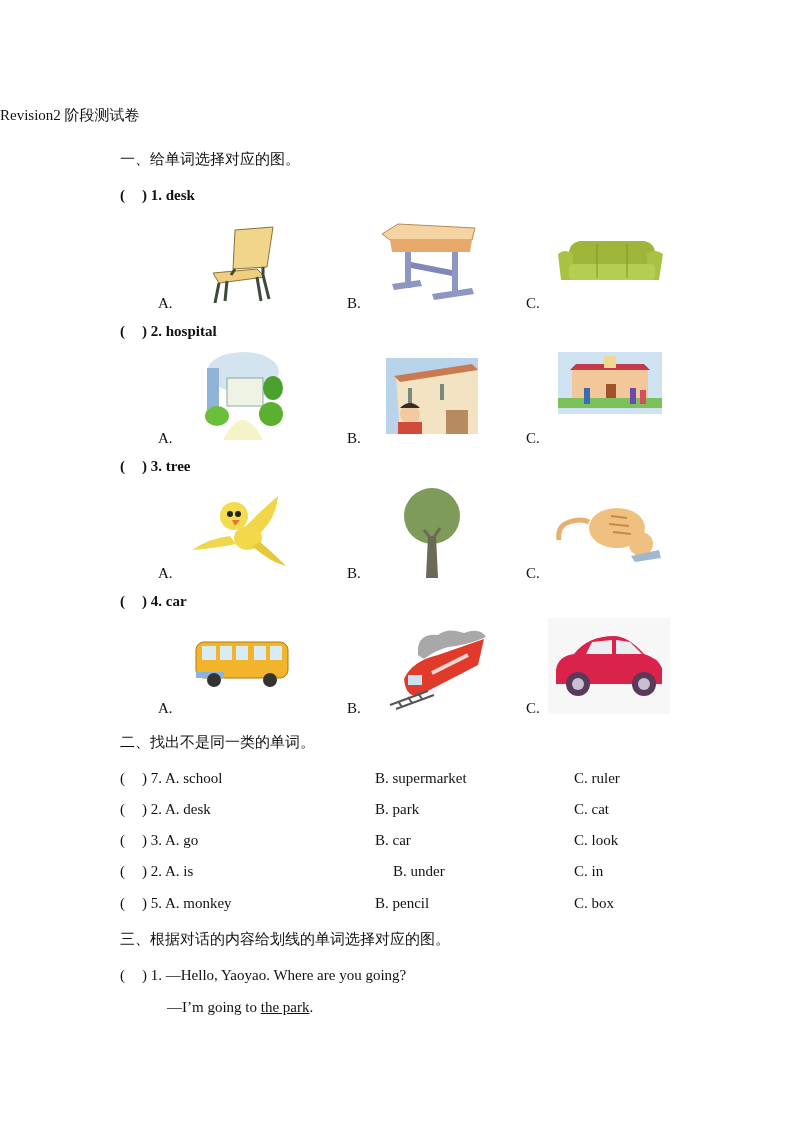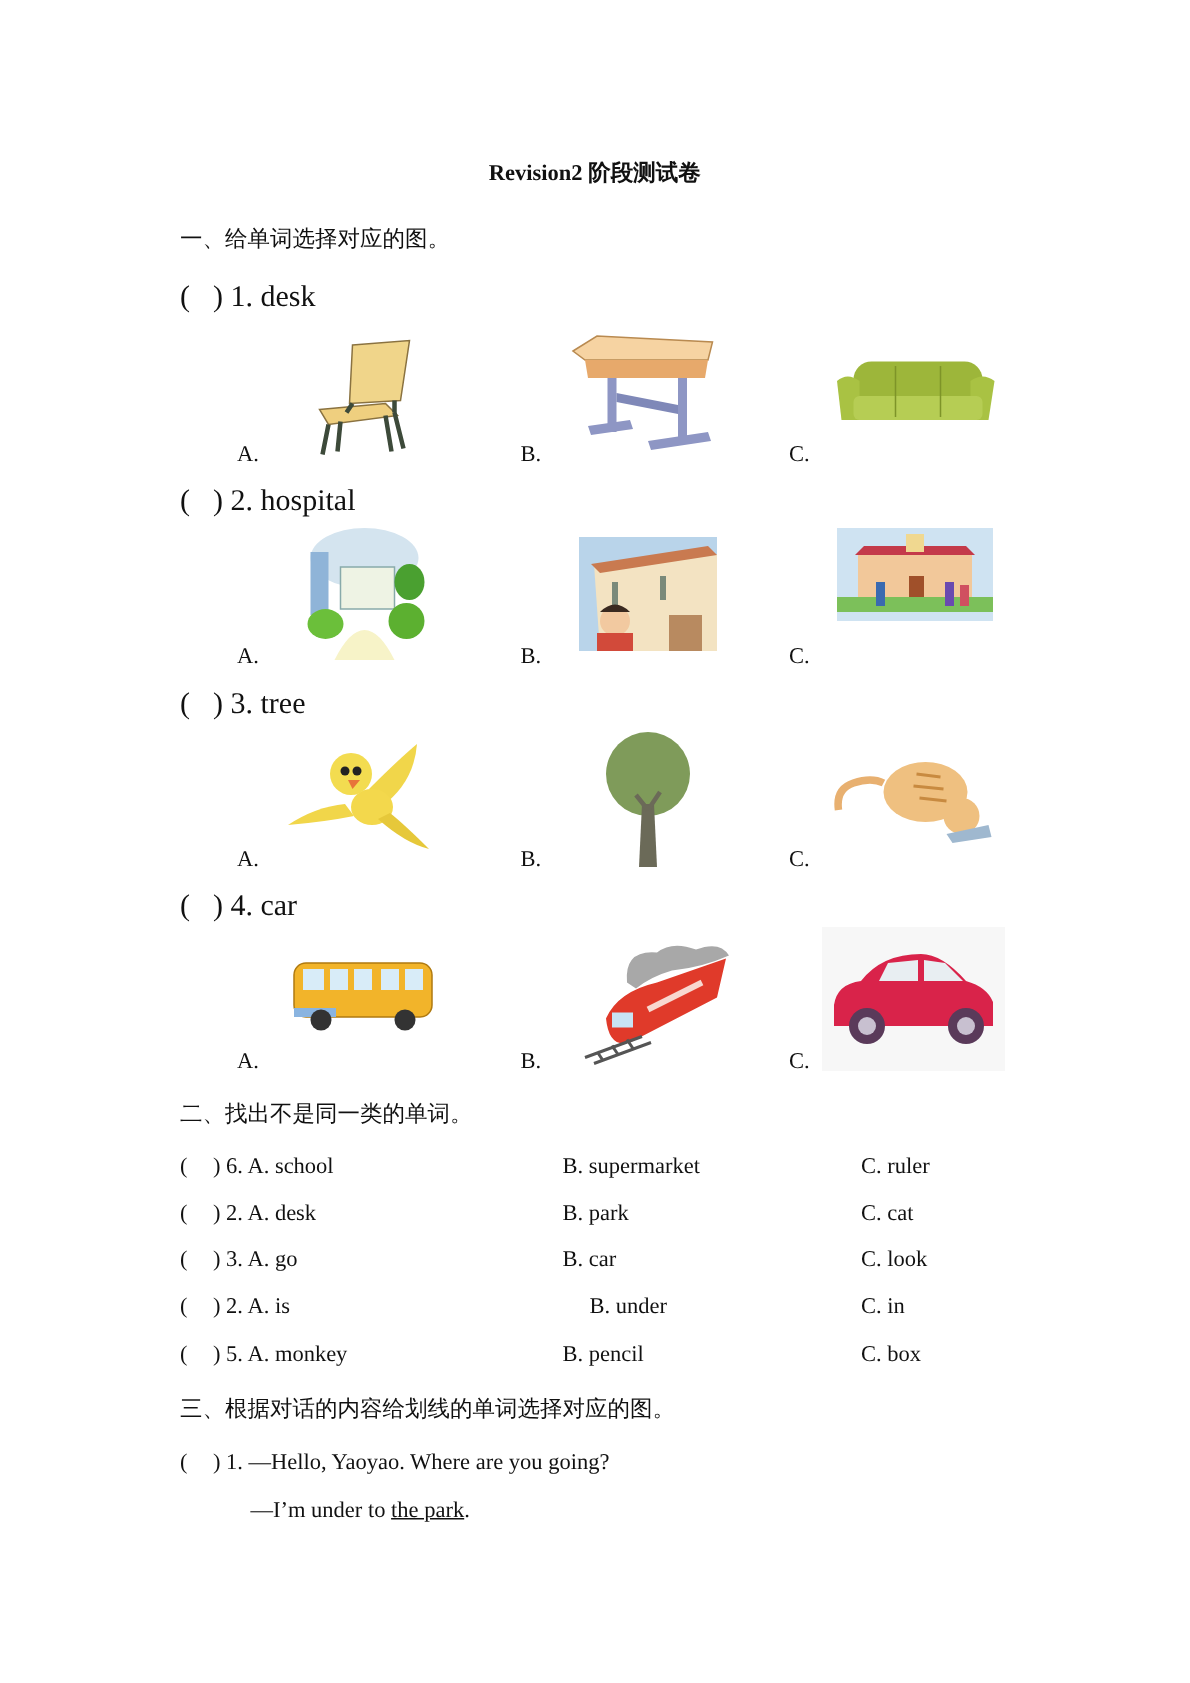--- a/index.html
+++ b/index.html
@@ -1,21 +1,21 @@
 <!DOCTYPE html>
 <html><head>
 <meta charset="utf-8">
 <style>
   html, body { margin: 0; padding: 0; background: #ffffff; }
   body { width: 793px; height: 1122px; position: relative; overflow: hidden;
          font-family: "Liberation Serif", "DejaVu Serif", serif; color: #111; }
   .abs { position: absolute; }
-  .title { left: 0; width: 793px; top: 106px; text-align: center; font-size: 15px; font-weight: bold; }
+  .title { left: 0; width: 793px; top: 106px; font-size: 15px; font-weight: normal; }
   .sec { left: 120px; font-size: 15px; font-family: Liberation Serif, serif; }
-  .q { left: 120px; font-size: 20px; }
+  .q { left: 120px; font-size: 15px; font-weight: bold; }
   .opt { font-size: 15px; }
   .paren { display: inline-block; width: 22px; }
   .pic { position: absolute; }
   .u { text-decoration: underline; }
 </style>
 </head>
 <body>
 
 <div class="abs title">Revision2  阶段测试卷</div>
 
@@ -139,21 +139,21 @@
   <polygon points="44,24 64,22 64,36 38,36" fill="#e8eef2"></polygon>
   <polygon points="68,22 82,24 94,36 68,36" fill="#e8eef2"></polygon>
   <circle cx="30" cy="66" r="12" fill="#5a3a5a"></circle>
   <circle cx="30" cy="66" r="6" fill="#c8c0d0"></circle>
   <circle cx="96" cy="66" r="12" fill="#5a3a5a"></circle>
   <circle cx="96" cy="66" r="6" fill="#c8c0d0"></circle>
 </svg>
 
 <div class="abs sec" style="top:733px">二、找出不是同一类的单词。</div>
 
-<div class="abs opt" style="left:120px;top:770px"><span class="paren">(</span><span>) 6. A. school</span></div>
+<div class="abs opt" style="left:120px;top:770px"><span class="paren">(</span><span>) 7. A. school</span></div>
 <div class="abs opt" style="left:375px;top:770px">B. supermarket</div>
 <div class="abs opt" style="left:574px;top:770px">C. ruler</div>
 
 <div class="abs opt" style="left:120px;top:801px"><span class="paren">(</span><span>) 2. A. desk</span></div>
 <div class="abs opt" style="left:375px;top:801px">B. park</div>
 <div class="abs opt" style="left:574px;top:801px">C. cat</div>
 
 <div class="abs opt" style="left:120px;top:832px"><span class="paren">(</span><span>) 3. A. go</span></div>
 <div class="abs opt" style="left:375px;top:832px">B. car</div>
 <div class="abs opt" style="left:574px;top:832px">C. look</div>
@@ -161,13 +161,13 @@
 <div class="abs opt" style="left:120px;top:863px"><span class="paren">(</span><span>) 2. A. is</span></div>
 <div class="abs opt" style="left:393px;top:863px">B. under</div>
 <div class="abs opt" style="left:574px;top:863px">C. in</div>
 
 <div class="abs opt" style="left:120px;top:895px"><span class="paren">(</span><span>) 5. A. monkey</span></div>
 <div class="abs opt" style="left:375px;top:895px">B. pencil</div>
 <div class="abs opt" style="left:574px;top:895px">C. box</div>
 
 <div class="abs sec" style="top:930px">三、根据对话的内容给划线的单词选择对应的图。</div>
 <div class="abs opt" style="left:120px;top:967px"><span class="paren">(</span><span>) 1. —Hello, Yaoyao. Where are you going?</span></div>
-<div class="abs opt" style="left:167px;top:999px"><span>—I’m under to </span><span class="u">the park</span><span>.</span></div>
+<div class="abs opt" style="left:167px;top:999px"><span>—I’m going to </span><span class="u">the park</span><span>.</span></div>
 
 </body></html>

